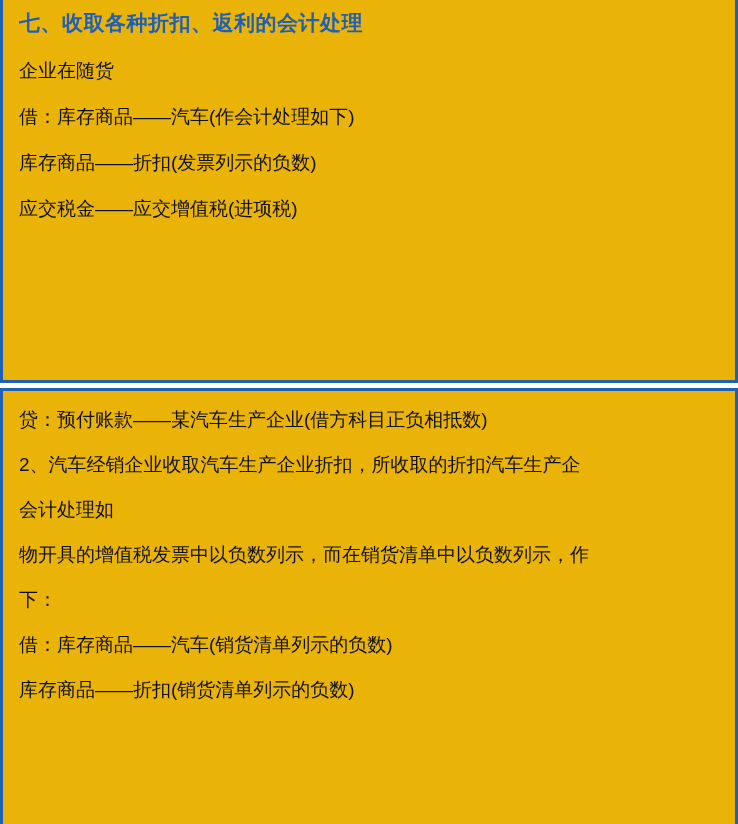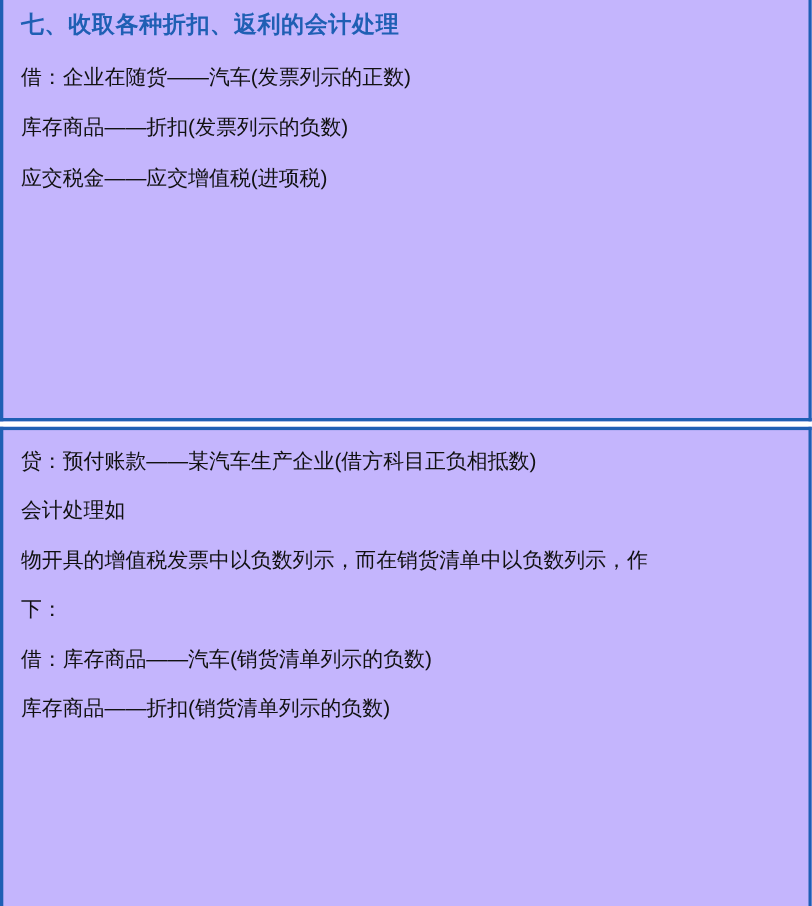--- a/index.html
+++ b/index.html
@@ -15,21 +15,21 @@
   }
   .page {
     position: relative;
     width: 738px;
     height: 824px;
     background: #ffffff;
   }
   .panel {
     box-sizing: border-box;
     border: 3px solid #1f5fb4;
-    background: #c4b5fd;
+    background: #eab308;
     padding: 6px 14px 10px 14px;
   }
   .panel-top {
     position: absolute;
     left: 0;
     top: 0;
     width: 738px;
     height: 383px;
     border-top: none;
   }
@@ -84,27 +84,29 @@
     font-size: 15px;
   }
 </style>
 </head>
 <body>
 
 <div class="page">
 
   <div class="panel panel-top">
     <div class="heading">七、收取各种折扣、返利的会计处理</div>
-    <p class="para">借：企业在随货——汽车(发票列示的正数)</p>
+    <p class="para">企业在随货</p>
+    <p class="para">借：库存商品——汽车(作会计处理如下)</p>
     <p class="para">库存商品——折扣(发票列示的负数)</p>
     <p class="para">应交税金——应交增值税(进项税)</p>
   </div>
 
   <div class="panel panel-bottom">
     <p class="para tight">贷：预付账款——某汽车生产企业(借方科目正负相抵数)</p>
+    <p class="para tight">2、汽车经销企业收取汽车生产企业折扣，所收取的折扣汽车生产企</p>
     <p class="para tight">会计处理如</p>
     <p class="para tight">物开具的增值税发票中以负数列示，而在销货清单中以负数列示，作</p>
     <p class="para tight">下：</p>
     <p class="para tight">借：库存商品——汽车(销货清单列示的负数)</p>
     <p class="para tight">库存商品——折扣(销货清单列示的负数)</p>
   </div>
 
 
 </div>
 

